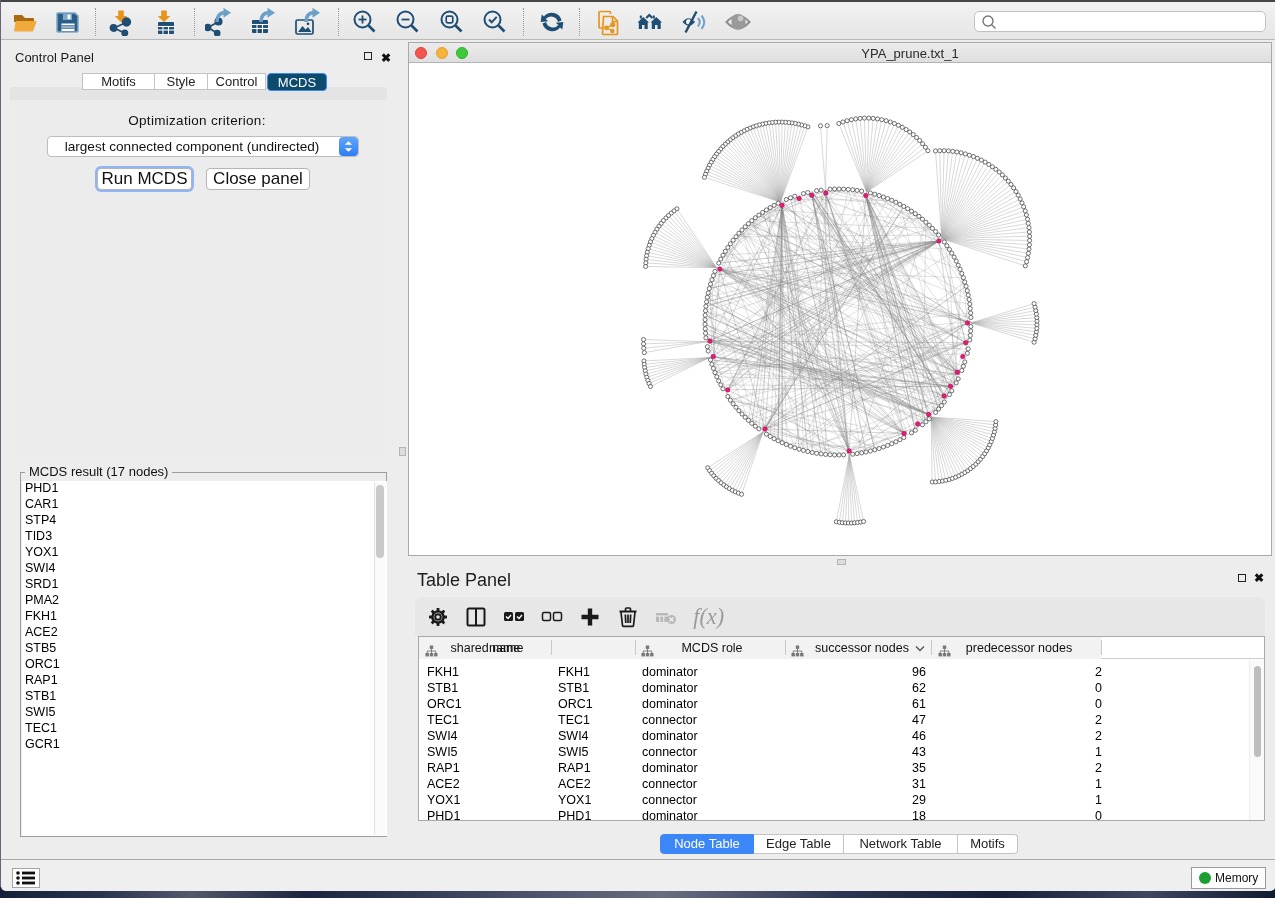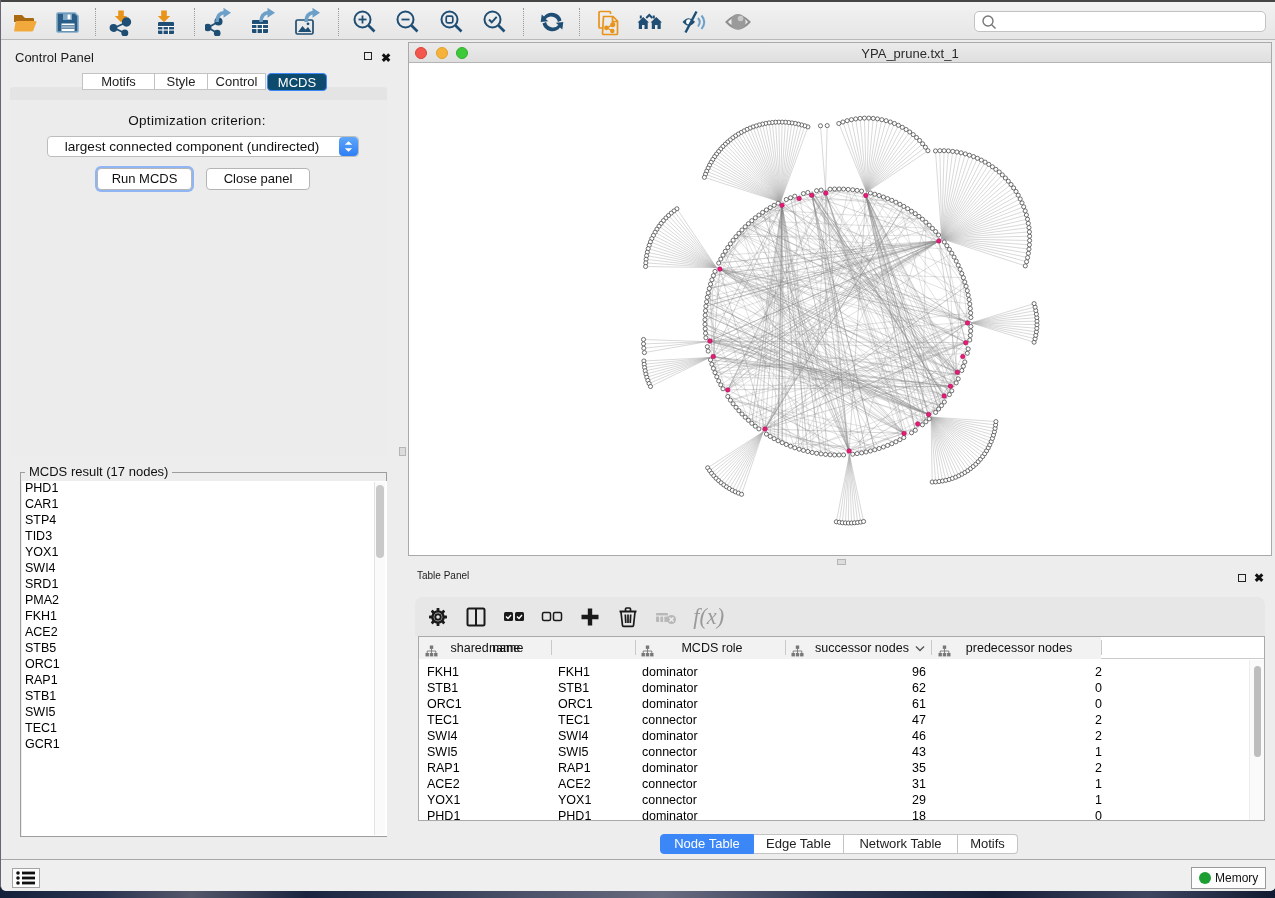--- a/index.html
+++ b/index.html
@@ -14,41 +14,41 @@
 .wicon{position:absolute;top:9px;font-size:12px;color:#111}
 .wsq{position:absolute;width:8px;height:8px;border:1.5px solid #222}
 #cptabs{position:absolute;left:0px;top:31px;width:392px;height:22px;z-index:3}
 .tab{position:absolute;top:0;height:17px;background:#fff;border:1px solid #c3c3c3;font-size:13px;color:#222;text-align:center;line-height:16px}
 .tab.sel{background:#0c4a6e;border-color:#3c87f8;color:#fff;border-radius:4px;height:18px;line-height:18px}
 #cpinner{position:absolute;left:8px;top:45px;width:377px;height:369px;background:#ececec;border-radius:4px}
 #cpinner .band{position:absolute;left:0;top:0;width:100%;height:13px;background:#e4e4e4;border-radius:4px 4px 0 0}
 #optlabel{position:absolute;left:-1px;top:71px;width:392px;text-align:center;font-size:13.5px;color:#111;letter-spacing:0.3px}
 #dropdown{position:absolute;left:45px;top:94px;width:312px;height:21px;background:#fff;border:1px solid #bdbdbd;border-radius:4px;font-size:13.6px;color:#111;text-align:center;line-height:19px;padding-right:22px;box-sizing:border-box}
 #stepper{position:absolute;right:0px;top:0px;width:19px;height:19px;background:linear-gradient(#5ea7fa,#2e7ef5);border-radius:4px;color:#fff}
-.btn{position:absolute;top:126px;height:22px;background:#fff;border:1px solid #b5b5b5;border-radius:4px;font-size:13px;color:#111;text-align:center;line-height:20px}
+.btn{position:absolute;top:126px;height:22px;background:#fff;border:1px solid #b5b5b5;border-radius:4px;font-size:17px;color:#111;text-align:center;line-height:20px}
 #runbtn{left:95px;width:95px;box-shadow:0 0 0 2px #8fb5f5}
 #closebtn{left:204px;width:104px}
 #fieldset{position:absolute;left:18px;top:430px;width:367px;height:365px;border:1px solid #9d9d9d}
 #fieldset legend{position:absolute;left:4px;top:-9px;background:#ededed;padding:0 4px;font-size:13px;color:#111;z-index:3}
 #mlist{position:absolute;left:1px;top:8px;width:365px;height:355px;background:#fff;font-size:12.5px;color:#000}
 #mlist .g{padding-left:3px;height:16px;line-height:16px}
 #msb{position:absolute;right:1px;top:9px;width:11px;height:353px;background:#fafafa;border-left:1px solid #e3e3e3}
 #msb .thumb{position:absolute;left:1px;top:3px;width:8px;height:73px;background:#c9c9c9;border-radius:4px}
 
 #vsplit{position:absolute;left:398px;top:447px;width:7px;height:9px;background:#dcdcdc;border:1px solid #b5b5b5}
 #hsplit{position:absolute;left:836px;top:559px;width:9px;height:6px;background:#dcdcdc;border:1px solid #b5b5b5}
 
 #net{position:absolute;left:407px;top:42px;width:864px;height:514px;background:#fff;border:1px solid #a9a9a9}
 #nettitle{position:absolute;left:0;top:0;width:862px;height:20px;background:linear-gradient(#ebebeb,#dfdfdf);border-bottom:1px solid #b4b4b4}
 #nettitle .t{position:absolute;left:351px;top:3px;width:300px;text-align:center;font-size:13px;color:#2a2a2a}
 .tl{position:absolute;top:4px;width:12px;height:12px;border-radius:50%}
 #netcanvas{position:absolute;left:0;top:21px;width:862px;height:491px;background:#fff}
 
 #tp{position:absolute;left:400px;top:566px;width:875px;height:293px;background:#ededed}
-#tp .title{position:absolute;left:16px;top:4px;font-size:10px;color:#1c1c1c}
+#tp .title{position:absolute;left:16px;top:4px;font-size:18px;color:#1c1c1c}
 #tptool{position:absolute;left:14px;top:31px;width:850px;height:39px;background:#e7e7e7;border-radius:8px 8px 0 0}
 #tbl{position:absolute;left:17px;top:70px;width:847px;height:185px;background:#fff;border:1px solid #a9a9a9}
 #thead{position:absolute;left:0;top:0;width:845px;height:22px;background:#fff;border-bottom:1px solid #ccc;font-size:12.5px;color:#111}
 #thead .cdiv{position:absolute;top:3px;height:15px;border-left:1px solid #c9c9c9}
 #thead .hl{position:absolute;top:4px}
 #tbody{position:absolute;left:0;top:23px;width:845px;height:160px;font-size:12.5px;color:#000}
 #tbody .r{position:absolute;height:16px;line-height:16px;width:100%}
 #tbody .c1{position:absolute;left:8px}#tbody .c2{position:absolute;left:139px}
 #tbody .c3{position:absolute;left:223px}
 #tbody .c4{position:absolute;left:407px;width:100px;text-align:right}

